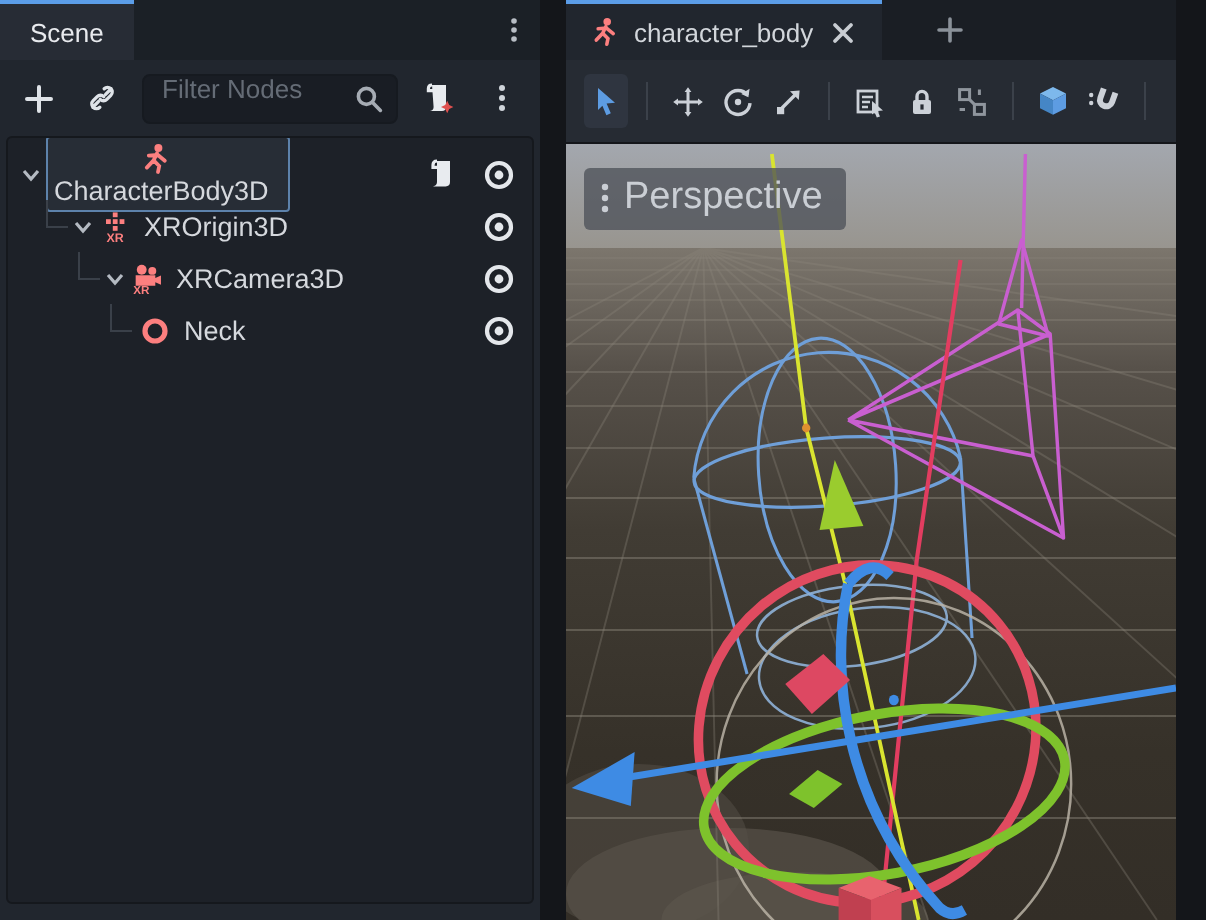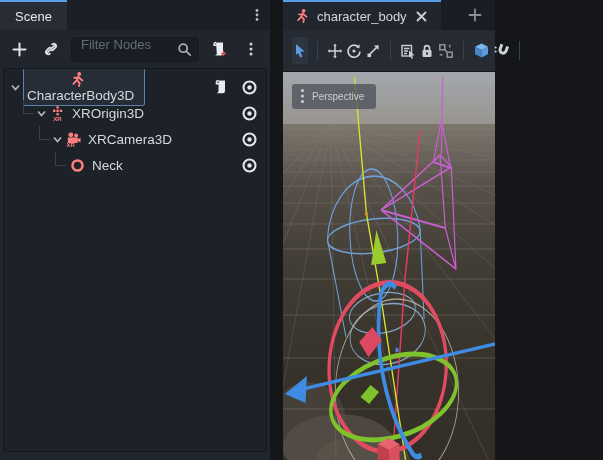--- a/index.html
+++ b/index.html
@@ -4,21 +4,21 @@
 <style>
   * { box-sizing: border-box; margin: 0; padding: 0; }
   html,body { width: 603px; height: 460px; overflow: hidden; }
   body {
     font-family: "Liberation Sans", "DejaVu Sans", sans-serif;
     background: #14161a;
     color: #d5d8dd;
     font-size: 13px;
     -webkit-font-smoothing: antialiased;
   }
-  .app { display: flex; width: 495px; height: 460px; }
+  .app { display: flex; width: 588px; height: 460px; }
 
   
   .dock { width: 270px; flex: none; display: flex; flex-direction: column; background: #21262e; }
   .dock-tabs { height: 30px; display: flex; align-items: stretch; background: #1b2026; }
   .dock-tab { display: flex; align-items: center; padding: 0 15px; color: #858c95; cursor: default; }
   .dock-tab.active { background: #272c35; color: #e8eaee; border-top: 2px solid #5b9de8; }
   .tabbar-menu { margin-left: auto; width: 26px; display: flex; align-items: center; justify-content: center; }
 
   .dock-toolbar { height: 38px; display: flex; align-items: center; gap: 4px; padding: 0 6px; }
   .tool-btn { width: 27px; height: 26px; display: flex; align-items: center; justify-content: center;
@@ -61,21 +61,21 @@
                 gap: 3px; border-bottom: 1px solid #14161a; }
   .vp-btn { width: 29px; height: 27px; display: flex; align-items: center; justify-content: center;
             background: transparent; border: none; border-radius: 3px; cursor: pointer; }
   .vp-btn.active { background: #2f3540; }
   .vsep { width: 1px; height: 19px; background: #3b414a; margin: 0 6px; flex: none; }
 
   .viewport { position: relative; flex: 1; overflow: hidden; background: #3a342c; }
   .viewport svg.scene3d { position: absolute; inset: 0; width: 100%; height: 100%; display: block; }
   .persp-btn { position: absolute; left: 9px; top: 12px; display: flex; align-items: center; gap: 7px;
                padding: 4px 12px 5px 8px; background: rgba(78,82,90,0.78); border: none; border-radius: 3px;
-               color: #caced4; font-size: 10px; font-family: inherit; cursor: pointer; }
+               color: #caced4; font-size: 19px; font-family: inherit; cursor: pointer; }
   .icon { display: block; }
 </style>
 </head>
 <body>
 
 <div class="app">
 
   <div class="dock">
     <div class="dock-tabs">
       <div class="dock-tab active">

